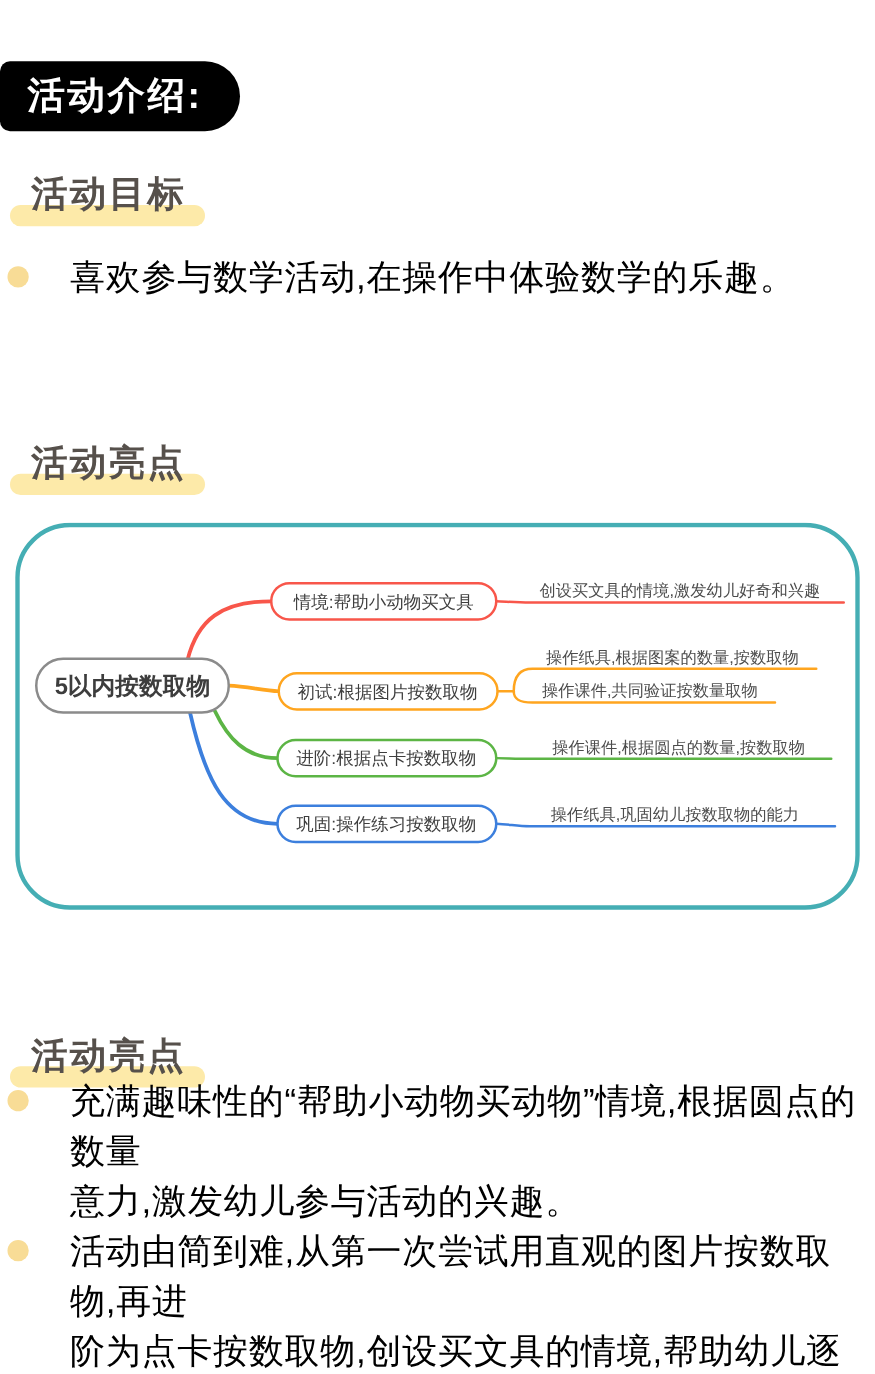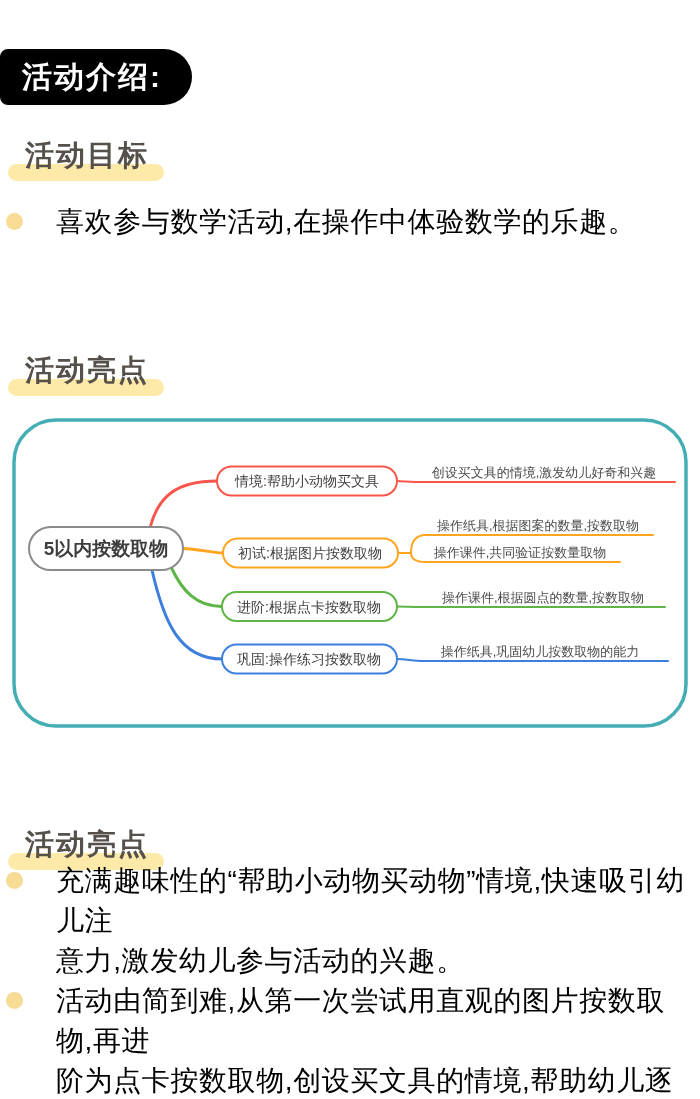--- a/index.html
+++ b/index.html
@@ -116,21 +116,21 @@
   </svg>
 </div>
 
 <div class="section-heading" style="top:825px">
   <span class="hl"></span>
   <span class="txt">活动亮点</span>
 </div>
 <div class="list hl-list" style="top:861px">
   <div class="item">
     <span class="dot"></span>
-    <span class="item-text">充满趣味性的“帮助小动物买动物”情境,快速吸引幼儿注
+    <span class="item-text">充满趣味性的“帮助小动物买动物”情境,根据圆点的数量
 意力,激发幼儿参与活动的兴趣。</span>
   </div>
   <div class="item">
     <span class="dot"></span>
     <span class="item-text">活动由简到难,从第一次尝试用直观的图片按数取物,再进
 阶为点卡按数取物,创设买文具的情境,帮助幼儿逐步提升
 能力。</span>
   </div>
 </div>
 

